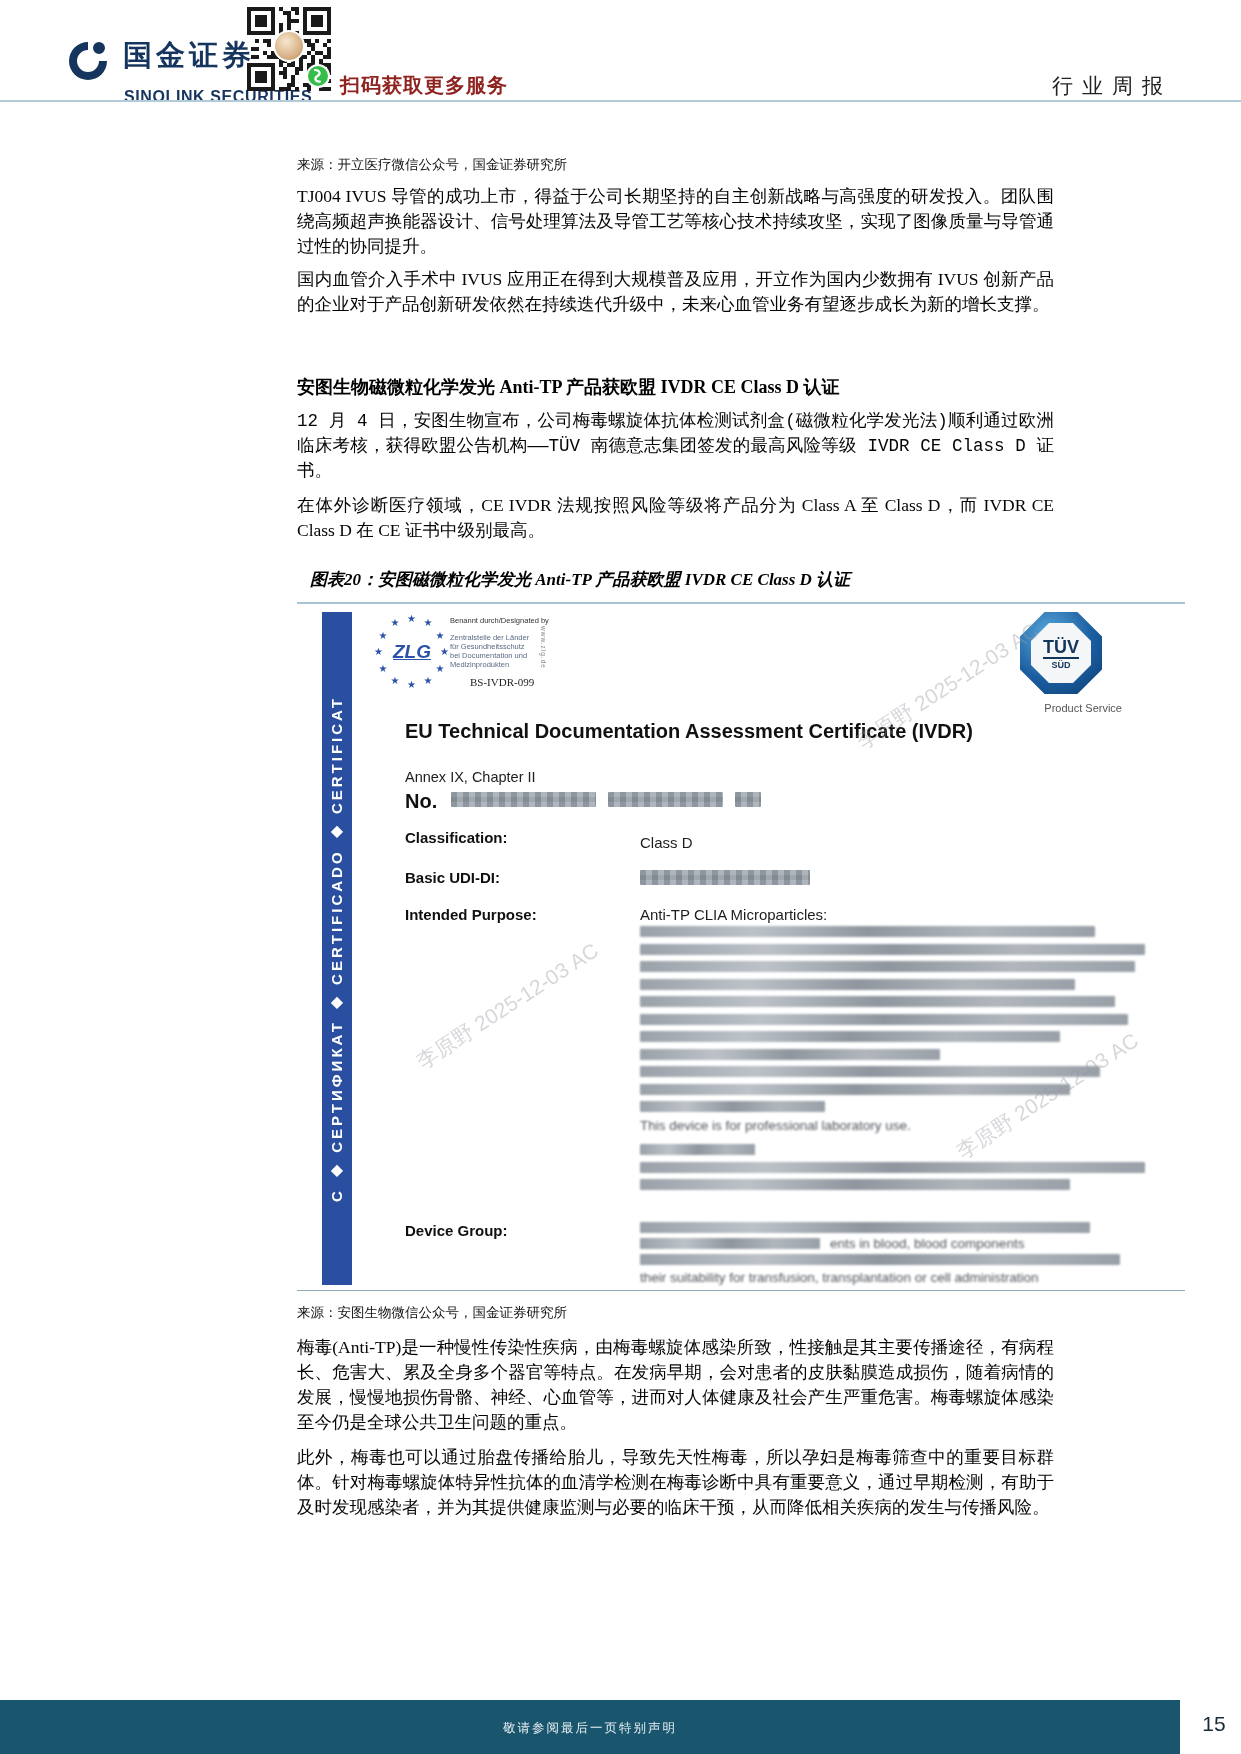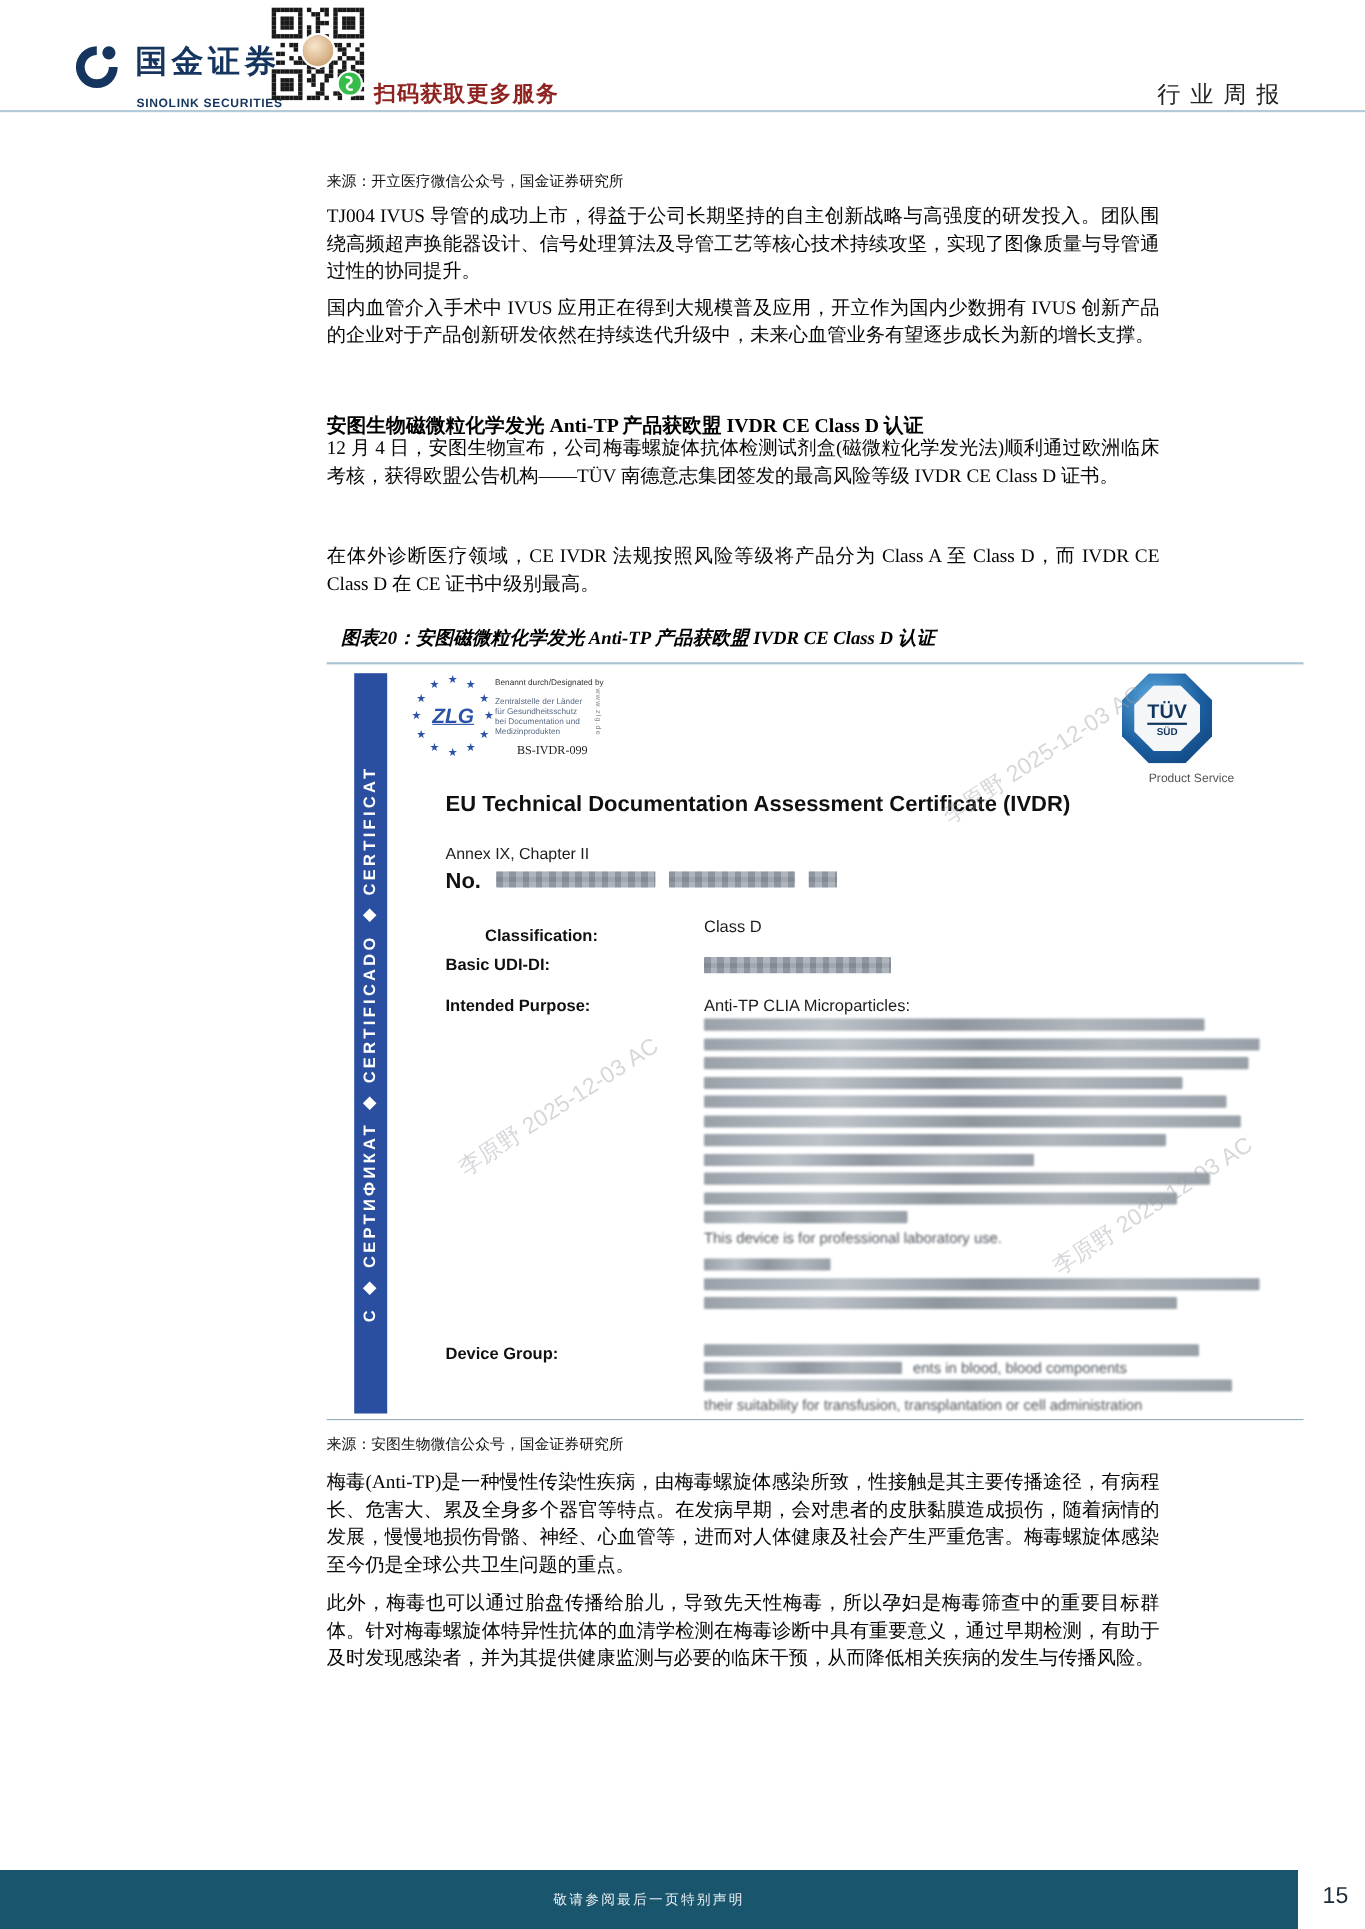--- a/index.html
+++ b/index.html
@@ -12,21 +12,21 @@
   
   .hdr-divider { position:absolute; left:0; top:100px; width:1241px; height:2px; background:#b3cbd9; }
   .logo-wrap { position:absolute; left:65px; top:36px; width:230px; height:52px; }
   .logo-icon { position:absolute; left:0; top:2px; width:46px; height:46px; }
   .brand-cn {
     position:absolute; left:58px; top:0px; font-family:"Liberation Sans", sans-serif;
     font-size:29px; font-weight:bold; color:#15355e; letter-spacing:4px; white-space:nowrap;
   }
   .brand-en {
     position:absolute; left:59px; top:52px; font-family:"Liberation Sans", sans-serif;
-    font-size:11px; font-weight:bold; color:#15355e; letter-spacing:0.6px; white-space:nowrap;
+    font-size:16px; font-weight:bold; color:#15355e; letter-spacing:0.6px; white-space:nowrap;
   }
   .qr { position:absolute; left:246px; top:6px; width:86px; height:86px; }
   .qr-grid { position:absolute; left:1px; top:1px; width:84px; height:84px; }
   .qr-cell { position:absolute; background:#1a1a1a; }
   .qr-badge {
     position:absolute; left:27px; top:24px; width:32px; height:32px; border-radius:50%;
     background:radial-gradient(circle at 40% 35%, #f7e7cd, #d8b289 60%, #b98d5a);
     border:2px solid #fff;
   }
   .wechat-circle {
@@ -357,21 +357,21 @@
     </div>
     <div class="qr-caption">扫码获取更多服务</div>
     <div class="doc-type">行业周报</div>
     <div class="hdr-divider"></div>
   </div>
 
   <div class="src-note" style="top:156px;">来源：开立医疗微信公众号，国金证券研究所</div>
   <div class="para" style="top:184px;">TJ004 IVUS 导管的成功上市，得益于公司长期坚持的自主创新战略与高强度的研发投入。团队围绕高频超声换能器设计、信号处理算法及导管工艺等核心技术持续攻坚，实现了图像质量与导管通过性的协同提升。</div>
   <div class="para" style="top:267px;">国内血管介入手术中 IVUS 应用正在得到大规模普及应用，开立作为国内少数拥有 IVUS 创新产品的企业对于产品创新研发依然在持续迭代升级中，未来心血管业务有望逐步成长为新的增长支撑。</div>
   <div class="sec-heading" style="top:375px;">安图生物磁微粒化学发光 Anti-TP 产品获欧盟 IVDR CE Class D 认证</div>
-  <div class="para" style="top:395px;">12 月 4 日，安图生物宣布，公司梅毒螺旋体抗体检测试剂盒(磁微粒化学发光法)顺利通过欧洲临床考核，获得欧盟公告机构——TÜV 南德意志集团签发的最高风险等级 IVDR CE Class D 证书。</div>
+  <div class="para" style="top:409px;font-family:Liberation Mono, monospace;">12 月 4 日，安图生物宣布，公司梅毒螺旋体抗体检测试剂盒(磁微粒化学发光法)顺利通过欧洲临床考核，获得欧盟公告机构——TÜV 南德意志集团签发的最高风险等级 IVDR CE Class D 证书。</div>
   <div class="para" style="top:493px;">在体外诊断医疗领域，CE  IVDR 法规按照风险等级将产品分为 Class A 至 Class D，而 IVDR CE Class D 在 CE 证书中级别最高。</div>
   <div class="fig-caption" style="top:568px;">图表20：安图磁微粒化学发光 Anti-TP 产品获欧盟 IVDR CE Class D 认证</div>
   <div class="fig-rule-top"></div>
 
   <div class="cert">
 
     <div class="cert-band">
       <div class="cert-band-text">C ◆ СЕРТИФИКАТ ◆ CERTIFICADO ◆ CERTIFICAT</div>
     </div>
 
@@ -411,21 +411,21 @@
     <div class="tuv-caption">Product Service</div>
 
     <div class="cert-title">EU Technical Documentation Assessment Certificate (IVDR)</div>
     <div class="cert-sub" style="top:157px;">Annex IX, Chapter II</div>
 
     <div class="cert-no-row">
       <span class="cert-no-label">No.</span>
       <span><span class="pixel-block" style="width: 145px;"></span><span class="pixel-block" style="width: 115px;"></span><span class="pixel-block" style="width: 26px;"></span></span>
     </div>
 
-    <div class="field-label" style="top:230px;margin-left:36px;">Classification:</div>
+    <div class="field-label" style="top:217px;">Classification:</div>
     <div class="field-value" style="top:222px;">Class D</div>
 
     <div class="field-label" style="top:257px;">Basic UDI-DI:</div>
     <div class="field-value" style="top:258px;"><span class="pixel-block" style="width: 170px;"></span></div>
 
     <div class="field-label" style="top:294px;">Intended Purpose:</div>
     <div class="stack pitch17" style="top:294px;">
       <div class="value-row">Anti-TP CLIA Microparticles:</div>
       <div>
           <div class="bar-row"><span class="redact-bar" style="width: 455px;"></span></div>

